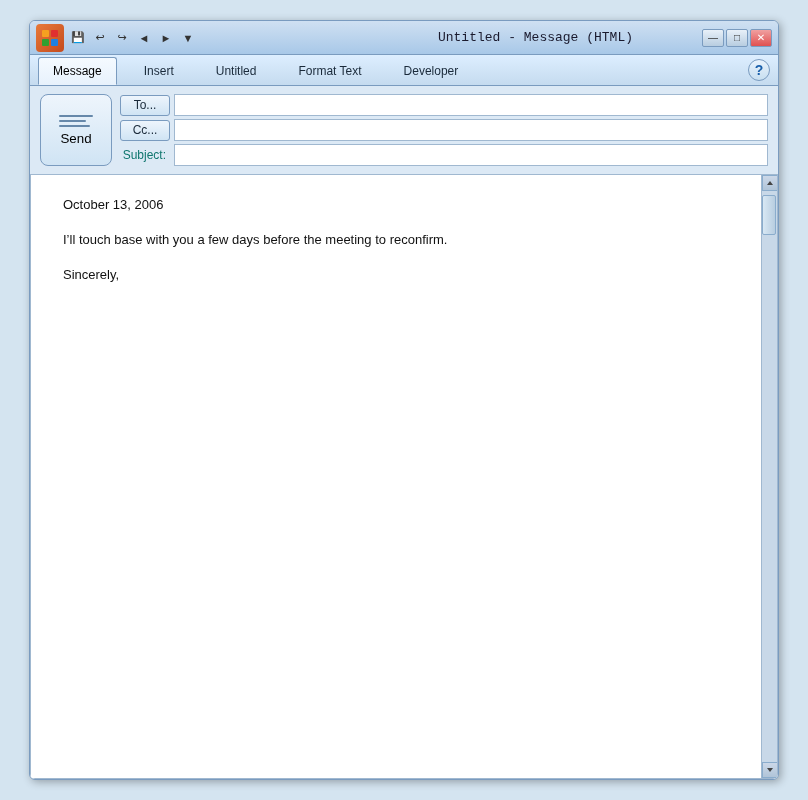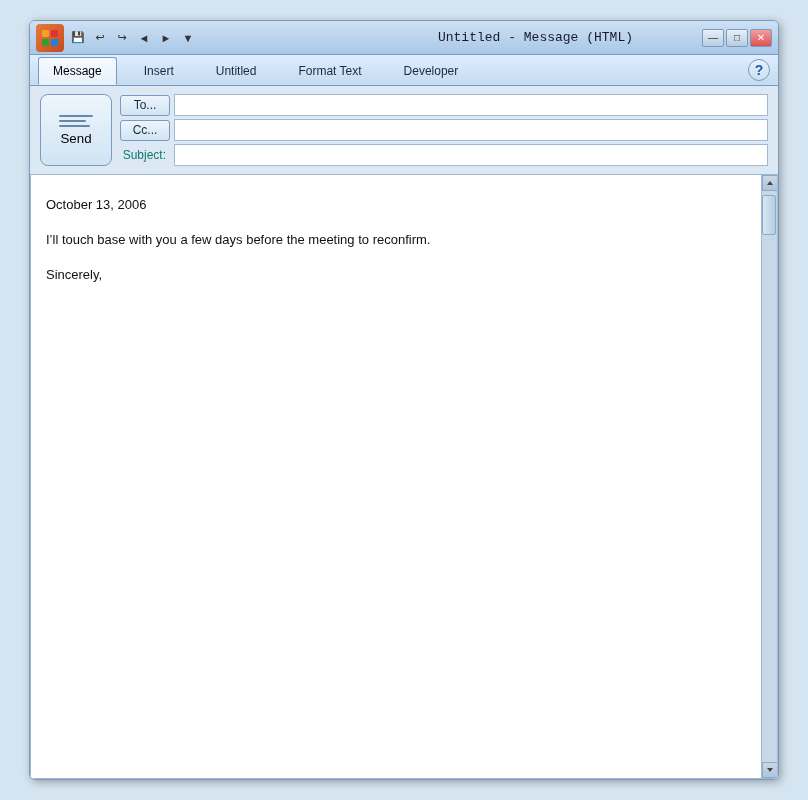--- a/index.html
+++ b/index.html
@@ -237,21 +237,21 @@
       margin: 0;
       border: 1px solid #a0b8d0;
       border-top: none;
       display: flex;
       overflow: hidden;
       position: relative;
     }
 
     .email-body {
       flex: 1;
-      padding: 20px 15px;
+      padding: 20px 32px;
       font-size: 13px;
       color: #111;
       line-height: 1.6;
       overflow-y: auto;
       outline: none;
     }
 
     .email-body p {
       margin-bottom: 14px;
     }

